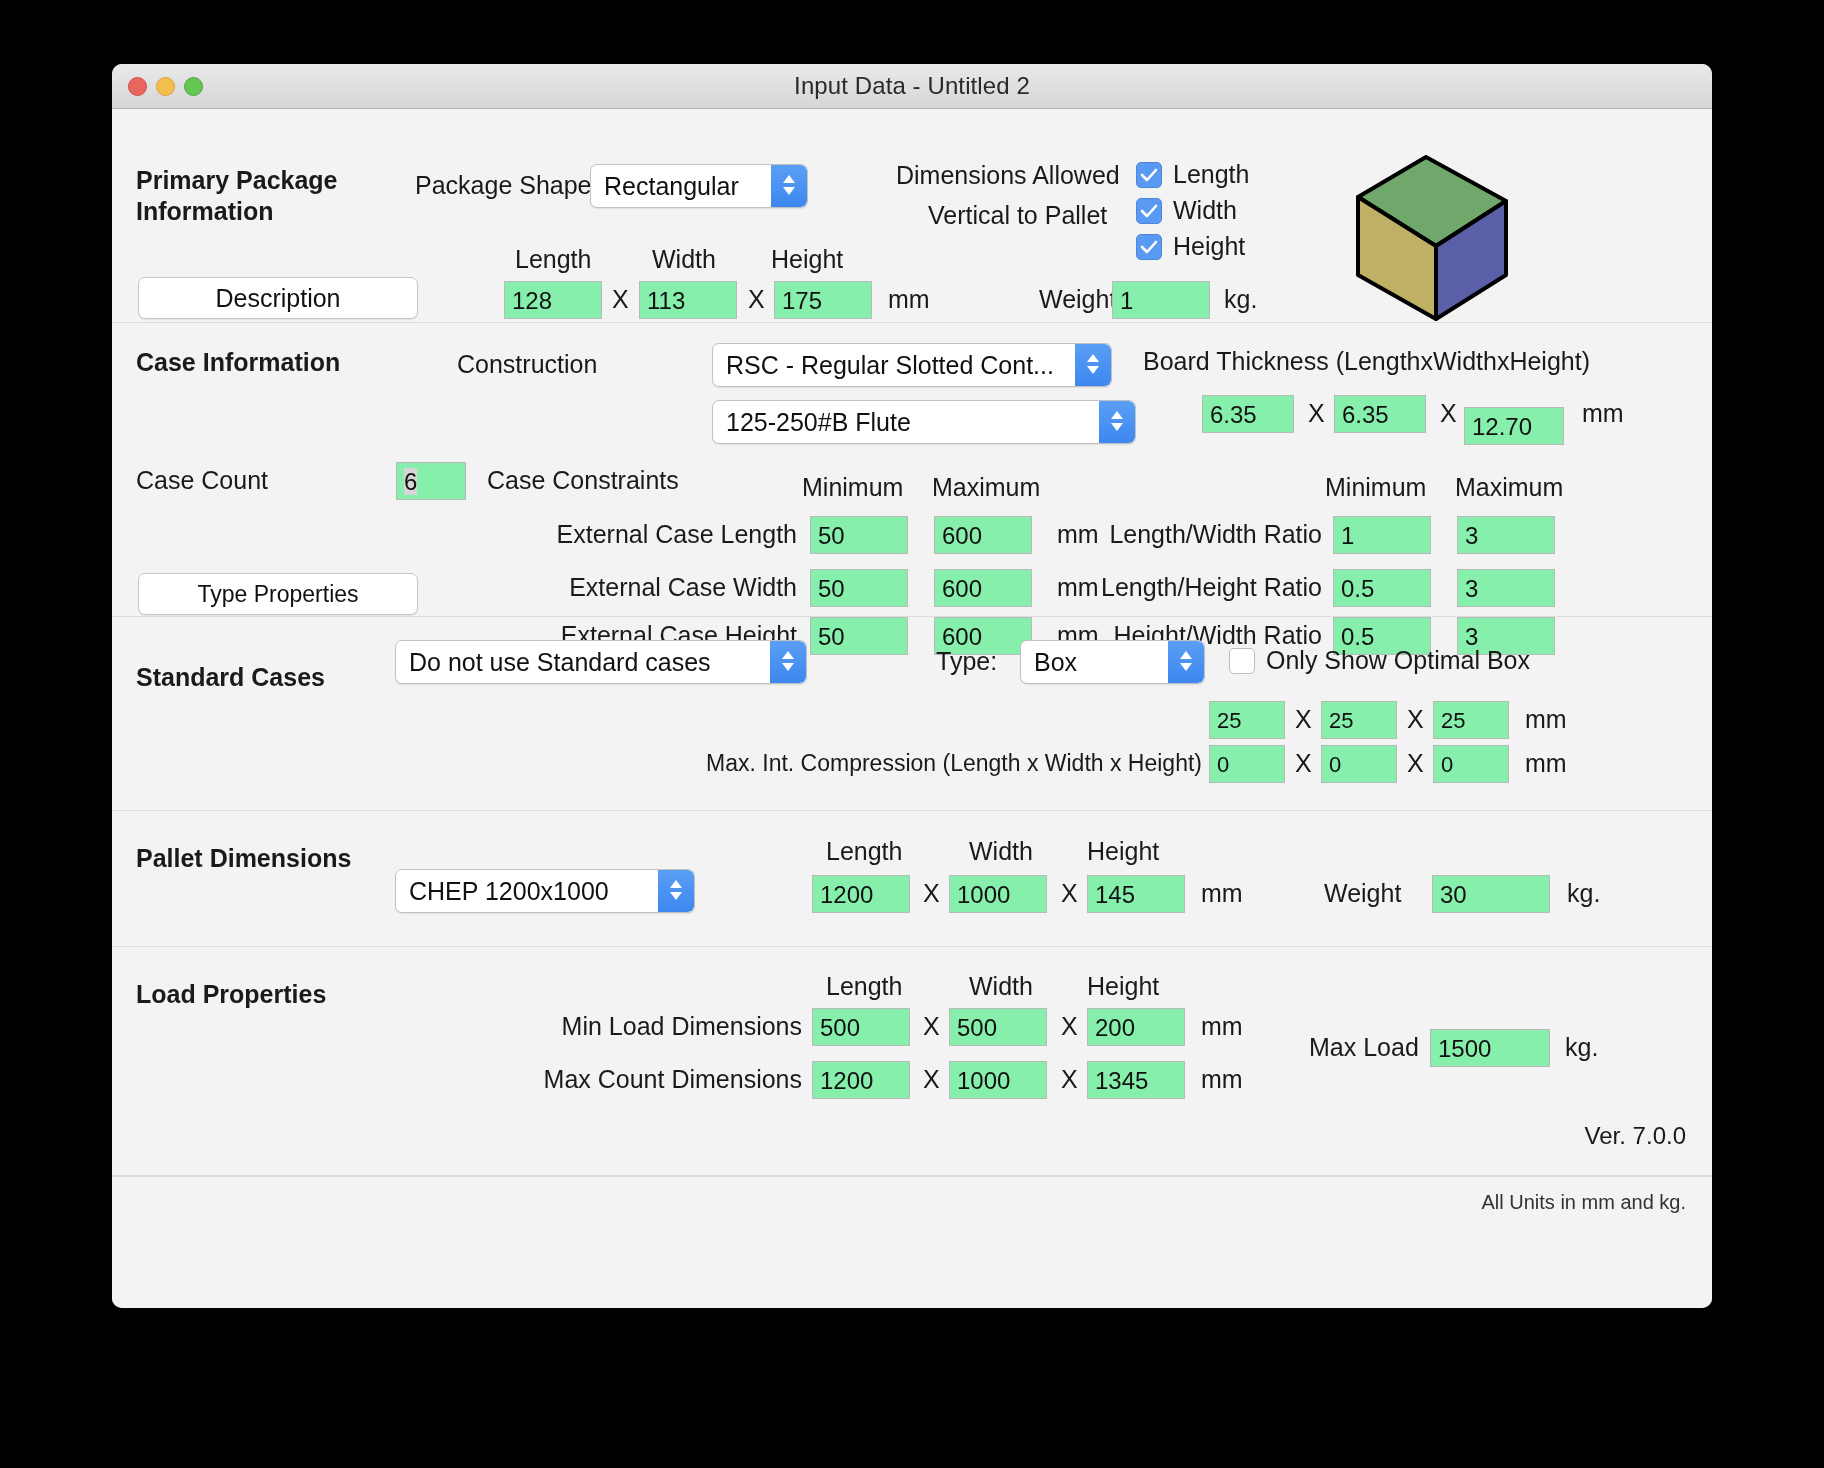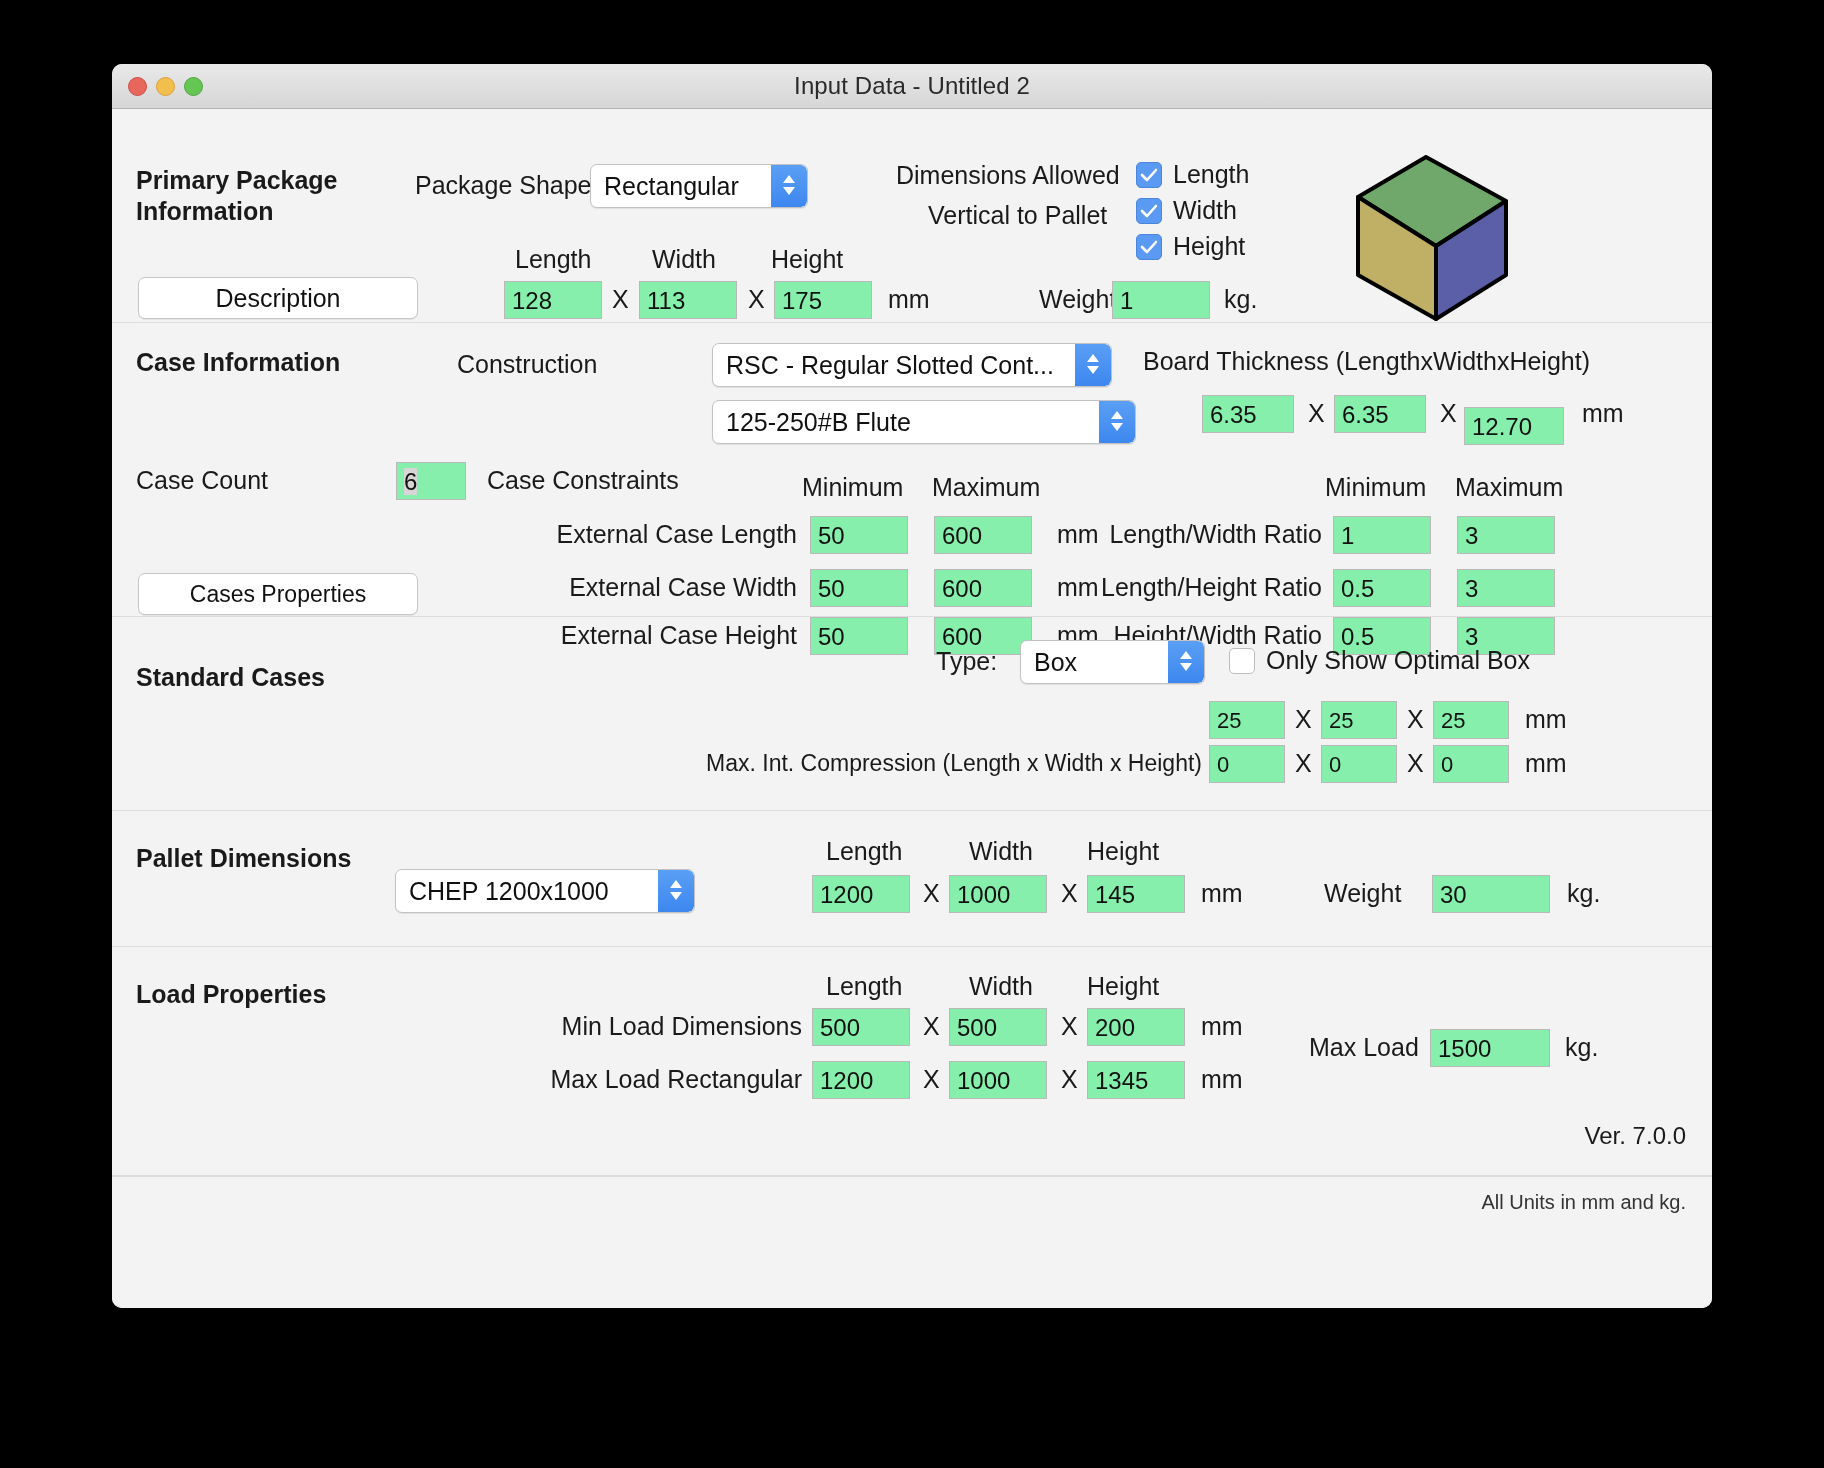--- a/index.html
+++ b/index.html
@@ -311,21 +311,21 @@
       <div class="abs tf" style="left:1222px; top:72px; width:92px;">6.35</div>
       <div class="abs lbl" style="left:1328px; top:76px;">X</div>
       <div class="abs tf" style="left:1352px; top:72px; width:100px;margin-top:12px;">12.70</div>
       <div class="abs lbl" style="left:1470px; top:76px;">mm</div>
 
       <div class="abs lbl" style="left:24px; top:143px;">Case Count</div>
       <div class="abs tf sel" style="left:284px; top:139px; width:70px;"><span class="selchar">6</span></div>
 
       <div class="abs lbl" style="left:375px; top:143px;">Case Constraints</div>
 
-      <div class="abs pbtn" style="left:26px; top:250px; width:280px; font-size:23px;">Cases Properties</div>
+      <div class="abs pbtn" style="left:26px; top:250px; width:280px; font-size:23px;">Type Properties</div>
 
       <div class="abs lbl" style="left:690px; top:150px;">Minimum</div>
       <div class="abs lbl" style="left:820px; top:150px;">Maximum</div>
 
       <div class="abs lbl" style="left:425px; top:197px; width:260px; text-align:right;">External Case Length</div>
       <div class="abs tf" style="left:698px; top:193px; width:98px;">50</div>
       <div class="abs tf" style="left:822px; top:193px; width:98px;">600</div>
       <div class="abs lbl" style="left:945px; top:197px;">mm</div>
 
       <div class="abs lbl" style="left:425px; top:250px; width:260px; text-align:right;">External Case Width</div>
@@ -351,20 +351,31 @@
 
       <div class="abs lbl" style="left:950px; top:298px; width:260px; text-align:right;">Height/Width Ratio</div>
       <div class="abs tf" style="left:1221px; top:294px; width:98px;">0.5</div>
       <div class="abs tf" style="left:1345px; top:294px; width:98px;">3</div>
     </div>
 
     <div class="section" style="height:193px;">
 
       <div class="abs sec-title" style="left:24px; top:45px;">Standard Cases</div>
 
+      <div class="abs popup" style="left:283px; top:23px; width:412px;">
+        <span>Do not use Standard cases</span>
+        <span class="arrows">
+          <svg width="16" height="10" viewBox="0 0 16 10">
+              <polygon points="8,0 14,8 2,8" fill="#fff"></polygon>
+            </svg>
+          <svg width="16" height="10" viewBox="0 0 16 10">
+              <polygon points="8,8 14,0 2,0" fill="#fff"></polygon>
+            </svg>
+        </span>
+      </div>
 
       <div class="abs lbl" style="left:824px; top:30px;">Type:</div>
 
       <div class="abs popup" style="left:908px; top:23px; width:185px;">
         <span>Box</span>
         <span class="arrows">
           <svg width="16" height="10" viewBox="0 0 16 10">
               <polygon points="8,0 14,8 2,8" fill="#fff"></polygon>
             </svg>
           <svg width="16" height="10" viewBox="0 0 16 10">
@@ -433,21 +444,21 @@
       <div class="abs lbl" style="left:975px; top:25px;">Height</div>
 
       <div class="abs lbl" style="left:400px; top:65px; width:290px; text-align:right;">Min Load Dimensions</div>
       <div class="abs tf" style="left:700px; top:61px; width:98px;">500</div>
       <div class="abs lbl" style="left:811px; top:65px;">X</div>
       <div class="abs tf" style="left:837px; top:61px; width:98px;">500</div>
       <div class="abs lbl" style="left:949px; top:65px;">X</div>
       <div class="abs tf" style="left:975px; top:61px; width:98px;">200</div>
       <div class="abs lbl" style="left:1089px; top:65px;">mm</div>
 
-      <div class="abs lbl" style="left:400px; top:118px; width:290px; text-align:right;">Max Load Rectangular</div>
+      <div class="abs lbl" style="left:400px; top:118px; width:290px; text-align:right;">Max Count Dimensions</div>
       <div class="abs tf" style="left:700px; top:114px; width:98px;">1200</div>
       <div class="abs lbl" style="left:811px; top:118px;">X</div>
       <div class="abs tf" style="left:837px; top:114px; width:98px;">1000</div>
       <div class="abs lbl" style="left:949px; top:118px;">X</div>
       <div class="abs tf" style="left:975px; top:114px; width:98px;">1345</div>
       <div class="abs lbl" style="left:1089px; top:118px;">mm</div>
 
       <div class="abs lbl" style="left:1197px; top:86px;">Max Load</div>
       <div class="abs tf" style="left:1318px; top:82px; width:120px;">1500</div>
       <div class="abs lbl" style="left:1453px; top:86px;">kg.</div>

